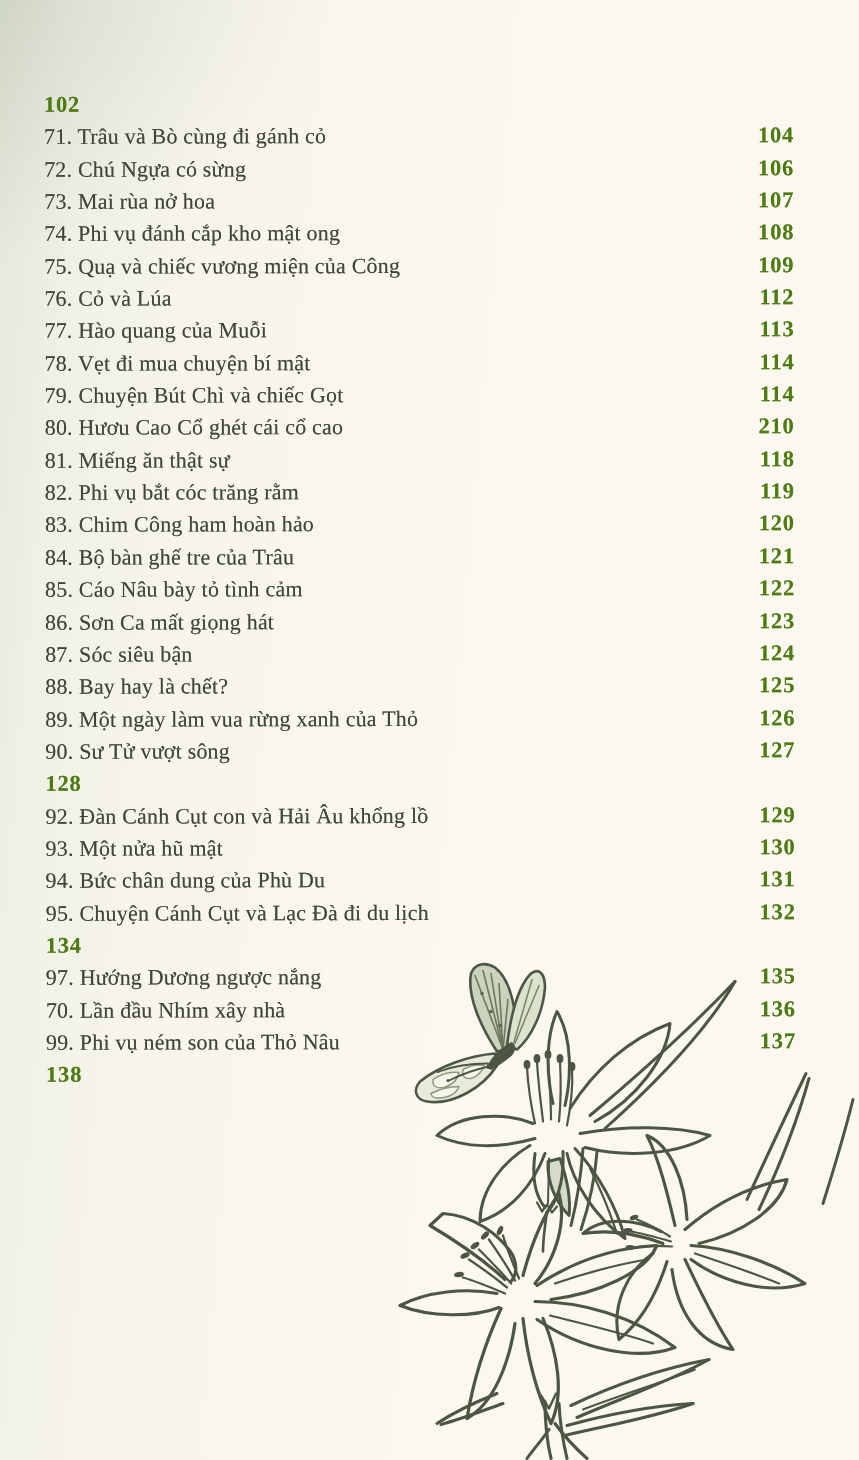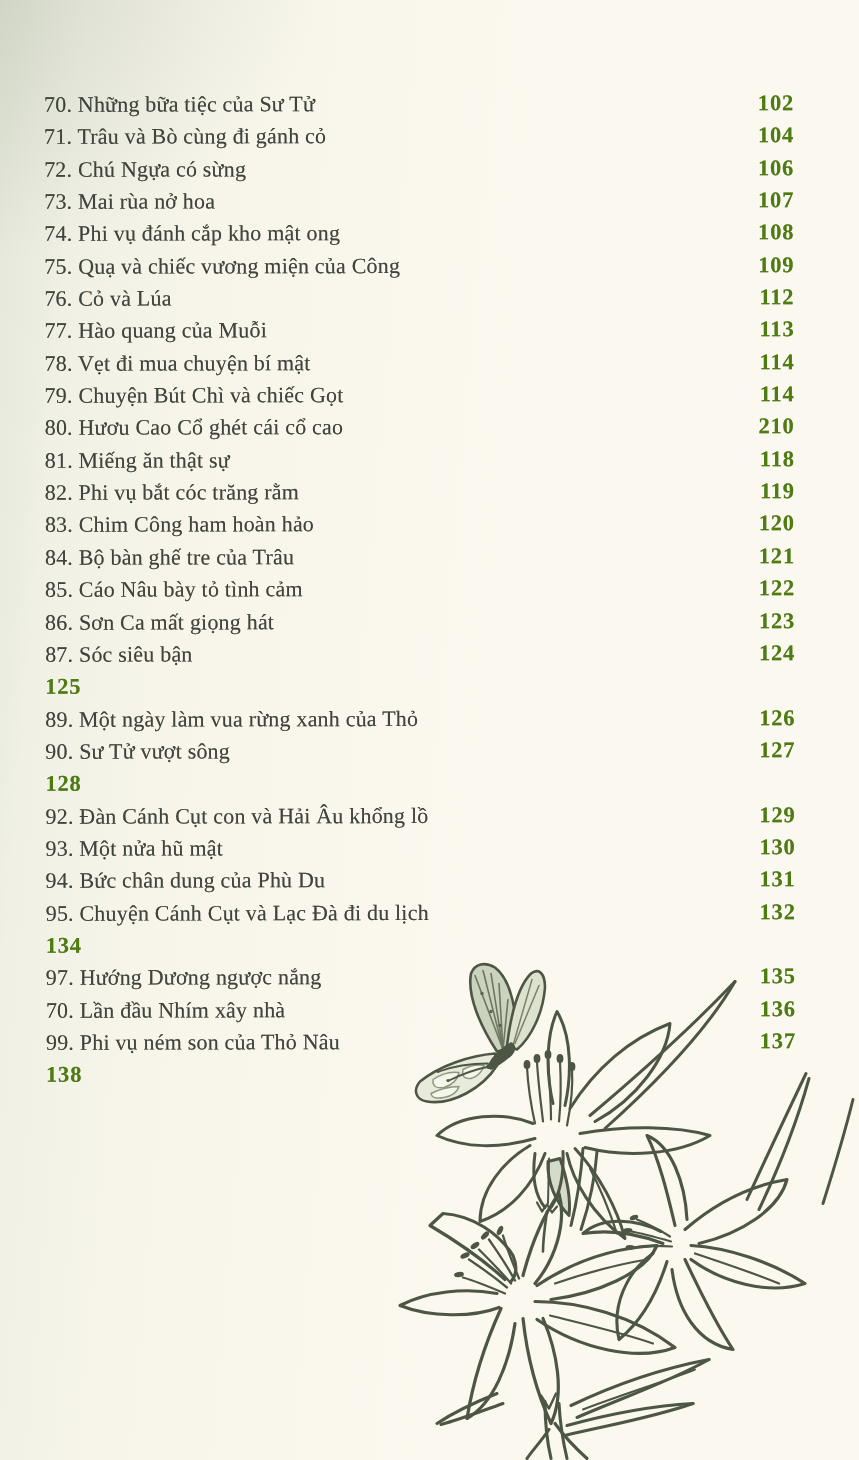--- a/index.html
+++ b/index.html
@@ -52,21 +52,20 @@
     width:474px; height:508px;
   }
 </style>
 </head>
 <body>
 
 <div class="page">
 
   <ol class="toc" id="toc-list">
     <li class="toc-row">
-      <span class="toc-title">70. Những bữa tiệc của Sư Tử</span>
       <span class="toc-page-num">102</span>
     </li>
 
     <li class="toc-row">
       <span class="toc-title">71. Trâu và Bò cùng đi gánh cỏ</span>
       <span class="toc-page-num">104</span>
     </li>
 
     <li class="toc-row">
       <span class="toc-title">72. Chú Ngựa có sừng</span>
@@ -142,20 +141,21 @@
       <span class="toc-title">86. Sơn Ca mất giọng hát</span>
       <span class="toc-page-num">123</span>
     </li>
 
     <li class="toc-row">
       <span class="toc-title">87. Sóc siêu bận</span>
       <span class="toc-page-num">124</span>
     </li>
 
     <li class="toc-row">
+      <span class="toc-title">88. Bay hay là chết?</span>
       <span class="toc-page-num">125</span>
     </li>
 
     <li class="toc-row">
       <span class="toc-title">89. Một ngày làm vua rừng xanh của Thỏ</span>
       <span class="toc-page-num">126</span>
     </li>
 
     <li class="toc-row">
       <span class="toc-title">90. Sư Tử vượt sông</span>

